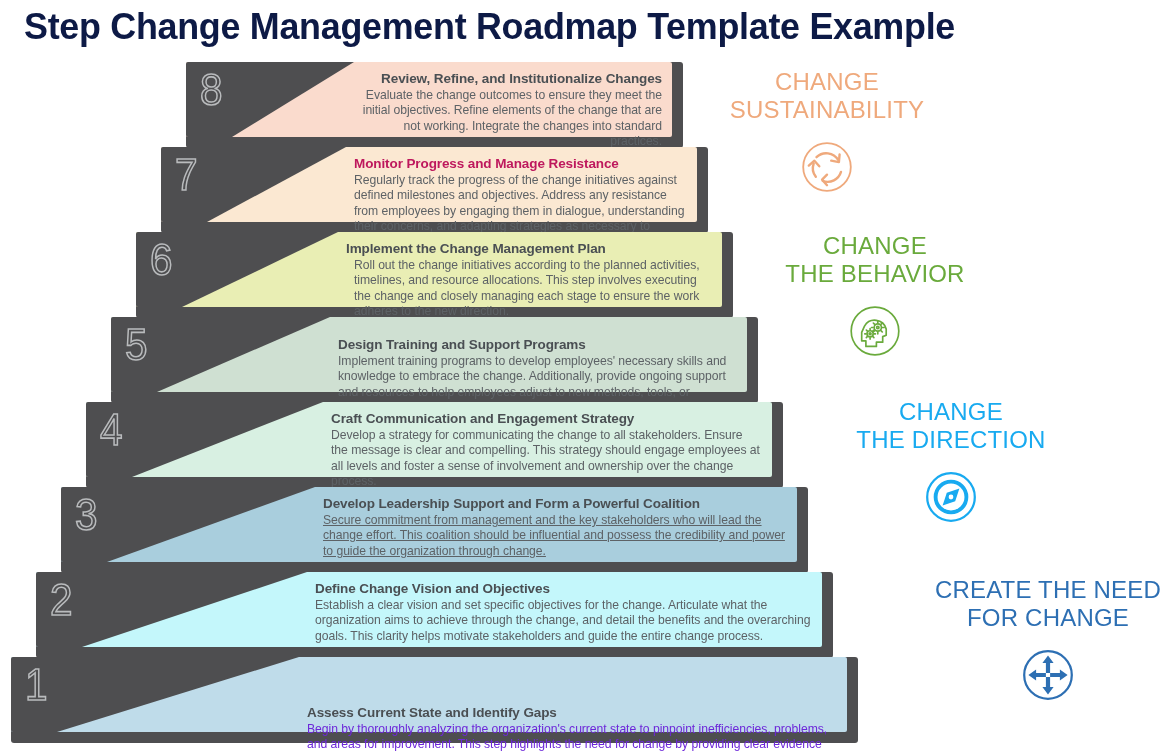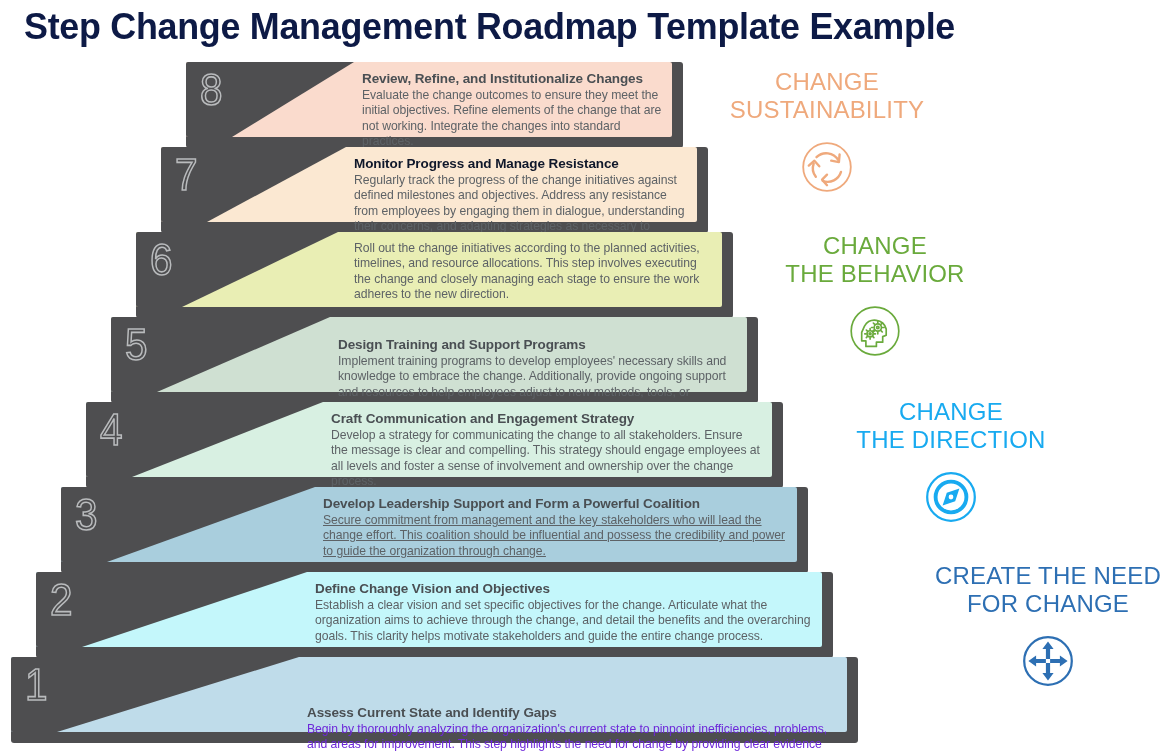--- a/index.html
+++ b/index.html
@@ -118,49 +118,50 @@
   <div id="stair">
       <div class="step" style="left: 186px; top: 62px; width: 497px; height: 86px; z-index: 1;">
         <div class="base"></div>
         <div class="face">
           <div class="fill" style="background: rgb(250, 219, 205);"></div>
           <div class="wedge" style="background: rgb(78, 78, 80); clip-path: polygon(0px 0px, 168px 0px, 46px 100%, 0px 100%);"></div>
         </div>
         <div class="numwrap">
           <div class="num" style="-webkit-text-stroke: 1.6px rgb(185, 187, 189);">8</div>
         </div>
-        <div class="txt" style="left: 176px; top: 9px; width: 300px;">
+        <div class="txt" style="left: 176px; top: 9px; width: 300px; text-align: right;">
           <div class="head" style="color: rgb(74, 79, 83);">Review, Refine, and Institutionalize Changes</div>
           <div class="body" style="color: rgb(93, 98, 102);">Evaluate the change outcomes to ensure they meet the initial objectives. Refine elements of the change that are not working. Integrate the changes into standard practices.</div>
         </div>
       </div>
       <div class="step" style="left: 161px; top: 147px; width: 547px; height: 86px; z-index: 2;">
         <div class="base"></div>
         <div class="face">
           <div class="fill" style="background: rgb(251, 232, 210);"></div>
           <div class="wedge" style="background: rgb(78, 78, 80); clip-path: polygon(0px 0px, 185px 0px, 46px 100%, 0px 100%);"></div>
         </div>
         <div class="numwrap">
           <div class="num" style="-webkit-text-stroke: 1.6px rgb(185, 187, 189);">7</div>
         </div>
         <div class="txt" style="left: 193px; top: 9px; width: 333px;">
-          <div class="head" style="color: #0f172a;">Monitor Progress and Manage Resistance</div>
+          <div class="head" style="color: #be185d;">Monitor Progress and Manage Resistance</div>
           <div class="body" style="color: rgb(93, 98, 102);">Regularly track the progress of the change initiatives against defined milestones and objectives. Address any resistance from employees by engaging them in dialogue, understanding their concerns, and adapting strategies as necessary to maintain momentum.</div>
         </div>
       </div>
       <div class="step" style="left: 136px; top: 232px; width: 597px; height: 86px; z-index: 3;">
         <div class="base"></div>
         <div class="face">
           <div class="fill" style="background: rgb(233, 238, 180);"></div>
           <div class="wedge" style="background: rgb(78, 78, 80); clip-path: polygon(0px 0px, 202px 0px, 46px 100%, 0px 100%);"></div>
         </div>
         <div class="numwrap">
           <div class="num" style="-webkit-text-stroke: 1.6px rgb(185, 187, 189);">6</div>
         </div>
         <div class="txt" style="left: 210px; top: 9px; width: 366px;">
+          <div class="head" style="color: rgb(74, 79, 83);">Implement the Change Management Plan</div>
           <div class="body" style="color: rgb(93, 98, 102); margin-left: 8px;">Roll out the change initiatives according to the planned activities, timelines, and resource allocations. This step involves executing the change and closely managing each stage to ensure the work adheres to the new direction.</div>
         </div>
       </div>
       <div class="step" style="left: 111px; top: 317px; width: 647px; height: 86px; z-index: 4;">
         <div class="base"></div>
         <div class="face">
           <div class="fill" style="background: rgb(207, 224, 210);"></div>
           <div class="wedge" style="background: rgb(78, 78, 80); clip-path: polygon(0px 0px, 219px 0px, 46px 100%, 0px 100%);"></div>
         </div>
         <div class="numwrap">
@@ -265,21 +266,21 @@
       <div class="milestone" style="left: 840px; top: 398px; width: 222px;">
         <div class="mlabel" style="color: rgb(24, 170, 240);">CHANGE
 THE DIRECTION</div>
         <div class="micon"><svg viewBox="0 0 100 100" width="70" height="70" fill="none" stroke="#18aaf0" stroke-width="3" stroke-linejoin="round">
         <circle cx="50" cy="50" r="34" stroke-width="3.2"></circle>
         <circle cx="50" cy="50" r="22" stroke-width="5.5"></circle>
         <path d="M62 38 L44 44 L38 62 L56 56 Z" fill="#18aaf0" stroke="none"></path>
         <circle cx="50" cy="50" r="3.4" fill="#ffffff" stroke="none"></circle>
       </svg></div>
       </div>
-      <div class="milestone" style="left: 928px; top: 562px; width: 240px;">
+      <div class="milestone" style="left: 928px; top: 576px; width: 240px;">
         <div class="mlabel" style="color: rgb(45, 111, 179);">CREATE THE NEED
 FOR CHANGE</div>
         <div class="micon"><svg viewBox="0 0 100 100" width="70" height="70" fill="none" stroke="#2d6fb3" stroke-width="3.2" stroke-linecap="round">
         <circle cx="50" cy="50" r="34"></circle>
         <g fill="#2d6fb3" stroke="none">
           <path d="M50 22 L58 33 L53 33 L53 47 L47 47 L47 33 L42 33 Z"></path>
           <path d="M50 78 L42 67 L47 67 L47 53 L53 53 L53 67 L58 67 Z"></path>
           <path d="M22 50 L33 42 L33 47 L47 47 L47 53 L33 53 L33 58 Z"></path>
           <path d="M78 50 L67 58 L67 53 L53 53 L53 47 L67 47 L67 42 Z"></path>
         </g>

